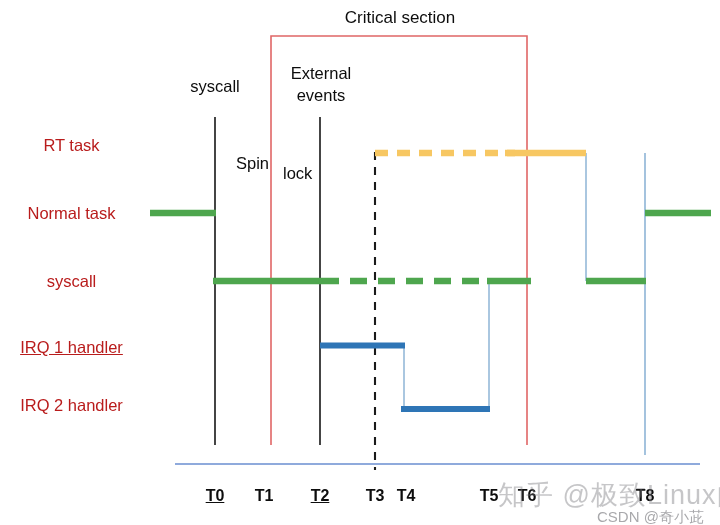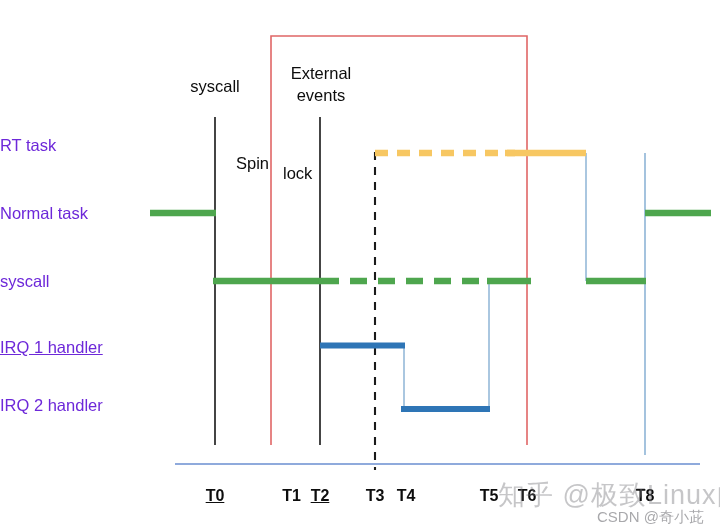--- a/index.html
+++ b/index.html
@@ -28,22 +28,22 @@
     height: 525px;
     display: block;
   }
   .lbl {
     position: absolute;
     white-space: pre;
     line-height: 1.12;
   }
   .row-label {
     font-size: 16.5px;
-    text-align: left;
-    color: #6d28d9;
+    text-align: center;
+    color: #b91c1c;
   }
   .annot {
     font-size: 16.5px;
     color: #0d0d0d;
     text-align: center;
   }
   .title-annot {
     font-size: 17px;
     color: #0d0d0d;
     text-align: center;
@@ -125,34 +125,35 @@
   <div class="lbl row-label" style="left:0; top:136px; width:143px;">RT task</div>
 
   <div class="lbl row-label" style="left:0; top:204px; width:143px;">Normal task</div>
 
   <div class="lbl row-label" style="left:0; top:272px; width:143px;">syscall</div>
 
   <div class="lbl row-label" style="left:0; top:338px; width:143px;text-decoration:underline;">IRQ 1 handler</div>
 
   <div class="lbl row-label" style="left:0; top:396px; width:143px;">IRQ 2 handler</div>
 
+  <div class="lbl title-annot" style="left:300px; top:8px; width:200px;">Critical section</div>
 
   <div class="lbl annot" style="left:167px; top:77px; width:96px;">syscall</div>
 
   <div class="lbl annot" style="left:273px; top:64px; width:96px;">External</div>
 
   <div class="lbl annot" style="left:273px; top:86px; width:96px;">events</div>
 
   <div class="lbl annot" style="left:236px; top:154px; width:70px; text-align:left;">Spin</div>
 
   <div class="lbl annot" style="left:236px; top:164px; width:70px; text-align:left;margin-left:47px;">lock</div>
 
   <div class="lbl tick-label" style="left:195px; top:487px; width:40px;text-decoration:underline;">T0</div>
 
-  <div class="lbl tick-label" style="left:261px; top:487px; width:40px;text-align:right;">T1</div>
+  <div class="lbl tick-label" style="left:244px; top:487px; width:40px;">T1</div>
 
   <div class="lbl tick-label" style="left:300px; top:487px; width:40px;text-decoration:underline;">T2</div>
 
   <div class="lbl tick-label" style="left:355px; top:487px; width:40px;">T3</div>
 
   <div class="lbl tick-label" style="left:386px; top:487px; width:40px;">T4</div>
 
   <div class="lbl tick-label" style="left:469px; top:487px; width:40px;">T5</div>
 
   <div class="lbl tick-label" style="left:507px; top:487px; width:40px;">T6</div>

